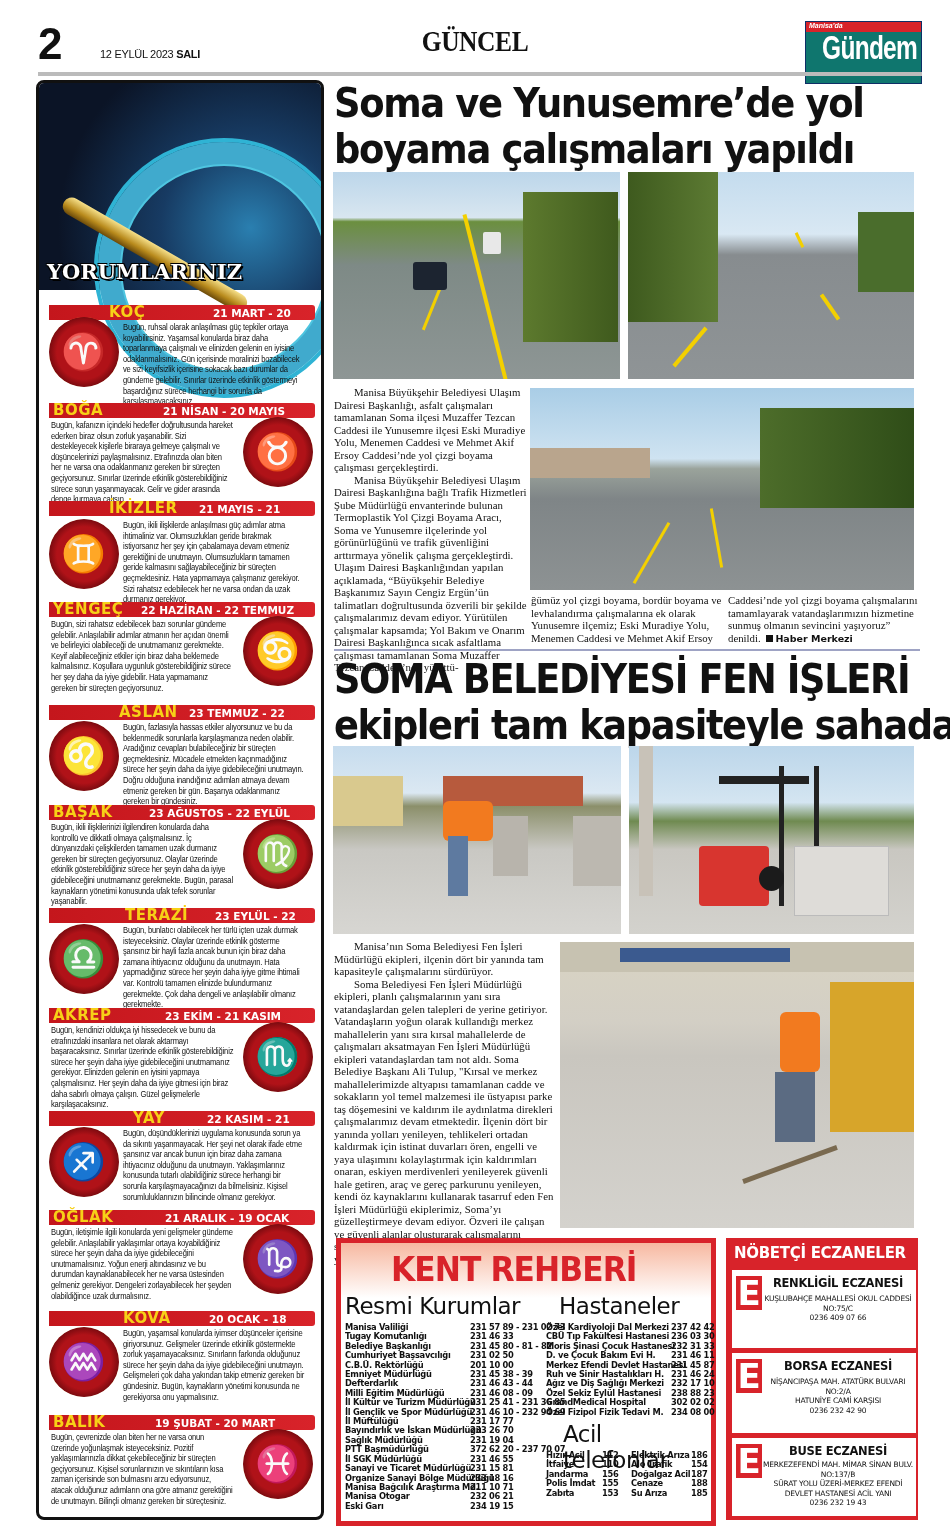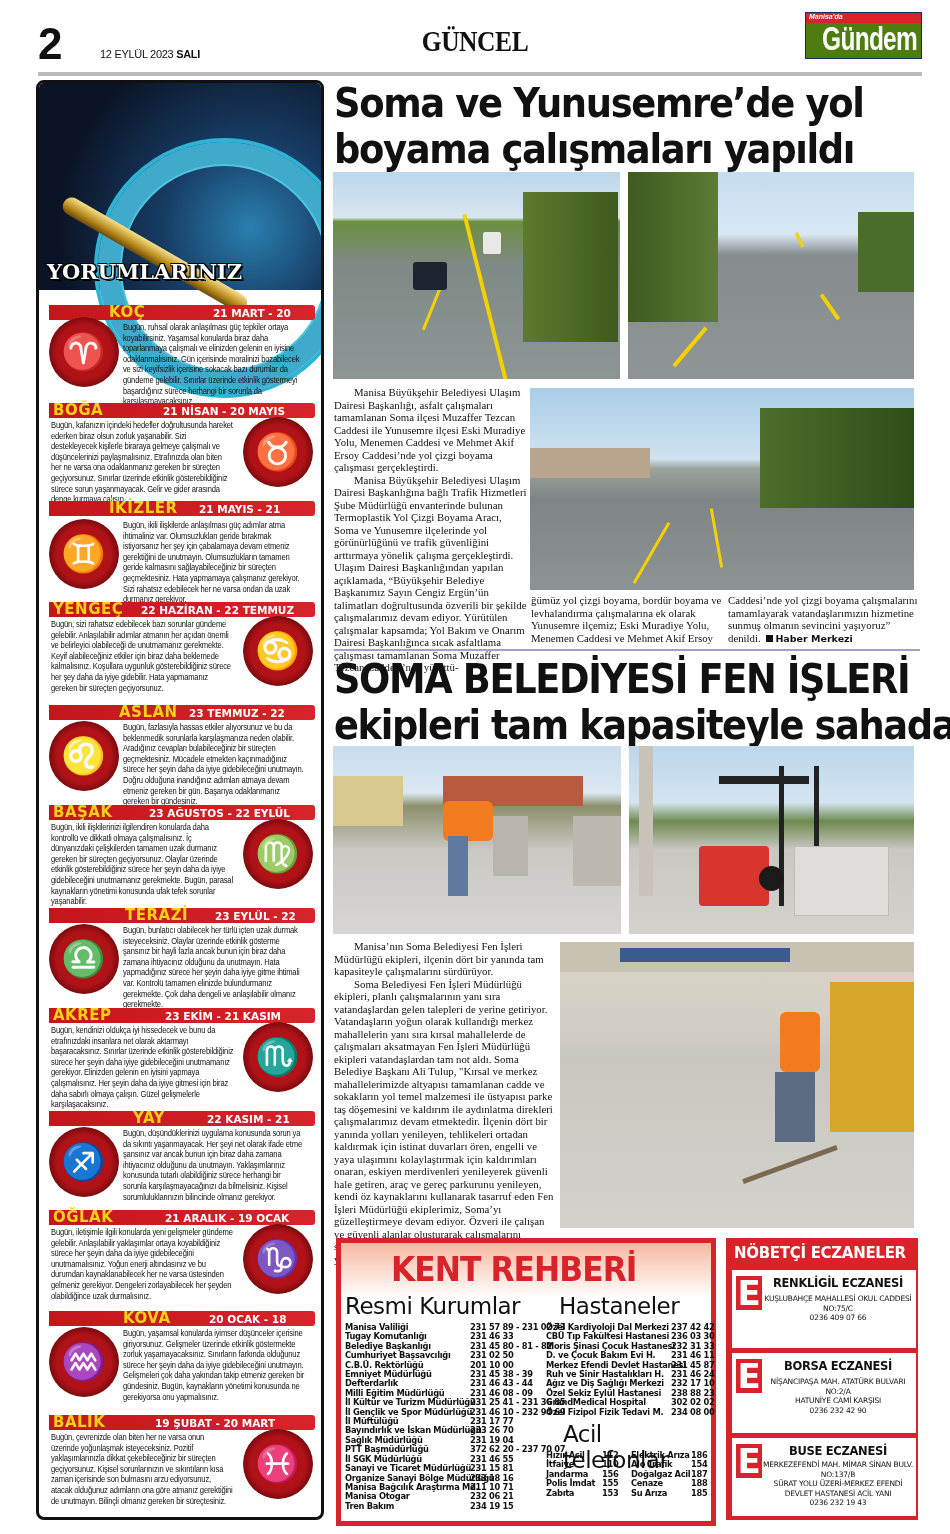--- a/index.html
+++ b/index.html
@@ -3,21 +3,21 @@
 <meta charset="utf-8">
 <style>
 *{box-sizing:border-box;margin:0;padding:0}
 body{width:950px;height:1534px;background:#fff;font-family:"Liberation Sans",sans-serif;color:#111;position:relative;overflow:hidden}
 .abs{position:absolute}
 
 .pg-num{left:38px;top:22px;font-size:44px;font-weight:bold;font-family:"Liberation Sans",sans-serif;line-height:44px}
 .pg-date{left:100px;top:48px;font-size:11px;letter-spacing:-0.3px}
 .pg-date b{font-weight:bold}
 .pg-section{left:0;width:950px;top:24px;text-align:center;font-family:"Liberation Serif",serif;font-size:30px;font-weight:bold;letter-spacing:-0.5px;transform:scaleX(0.85)}
-.logo{left:805px;top:12px;width:117px;height:47px;background:#4d7c0f;border:1px solid #0e2e66}
+.logo{left:805px;top:21px;width:117px;height:63px;background:#0f766e;border:1px solid #0e2e66}
 .logo .top{position:absolute;left:0;top:0;width:100%;height:10px;background:#d8232a}
 .logo .top span{position:absolute;left:3px;top:0;font-size:7px;color:#fff;font-style:italic;font-weight:bold}
 .logo .wm{position:absolute;left:0;right:0;top:5px;text-align:center;color:#fff;font-weight:bold;font-size:34px;line-height:40px;font-family:"Liberation Sans",sans-serif;transform:scaleX(0.72);letter-spacing:-1px}
 .hdr-rule{left:38px;top:72px;width:884px;height:4px;background:#bbb}
 
 .horo{left:36px;top:80px;width:288px;height:1440px;background:#fff;border:3px solid #111;border-radius:8px;overflow:hidden}
 .horo-banner{position:absolute;left:0;top:0;width:100%;height:207px;background:radial-gradient(circle at 75% 70%,#2a7fb0 0%,#173b63 35%,#0b1426 75%)}
 .wheel{position:absolute;left:55px;top:55px;width:260px;height:260px;border-radius:50%;border:4px solid #2fb3d4;box-shadow:inset 0 0 0 22px rgba(40,120,170,.35),inset 0 0 0 24px #4ec5e0}
 .pen{position:absolute;left:25px;top:110px;width:210px;height:18px;background:linear-gradient(#f6e08a,#b88a1c 60%,#6b4a0a);border-radius:9px;transform:rotate(30deg);transform-origin:left center}
 .horo-title1{position:absolute;left:10px;top:140px;font-family:"DejaVu Serif",serif;font-weight:bold;font-size:27px;color:#fff;text-shadow:2px 2px 0 #000,-1px -1px 0 #000,1px -1px 0 #000,-1px 1px 0 #000}
@@ -331,21 +331,21 @@
       </div>
     <div class="krow">
         <span class="n" style="width:125px">Manisa Bağcılık Araştırma Md.</span>
         <span class="t">211 10 71</span>
       </div>
     <div class="krow">
         <span class="n" style="width:125px">Manisa Otogar</span>
         <span class="t">232 06 21</span>
       </div>
     <div class="krow">
-        <span class="n" style="width:125px">Tren Bakım</span>
+        <span class="n" style="width:125px">Eski Garı</span>
         <span class="t">234 19 15</span>
       </div>
   </div>
 
   <div style="position:absolute;left:205px;top:80px;width:165px">
     <div class="krow">
         <span class="n" style="width:125px">Özel Kardiyoloji Dal Merkezi</span>
         <span class="t">237 42 42</span>
       </div>
     <div class="krow">

